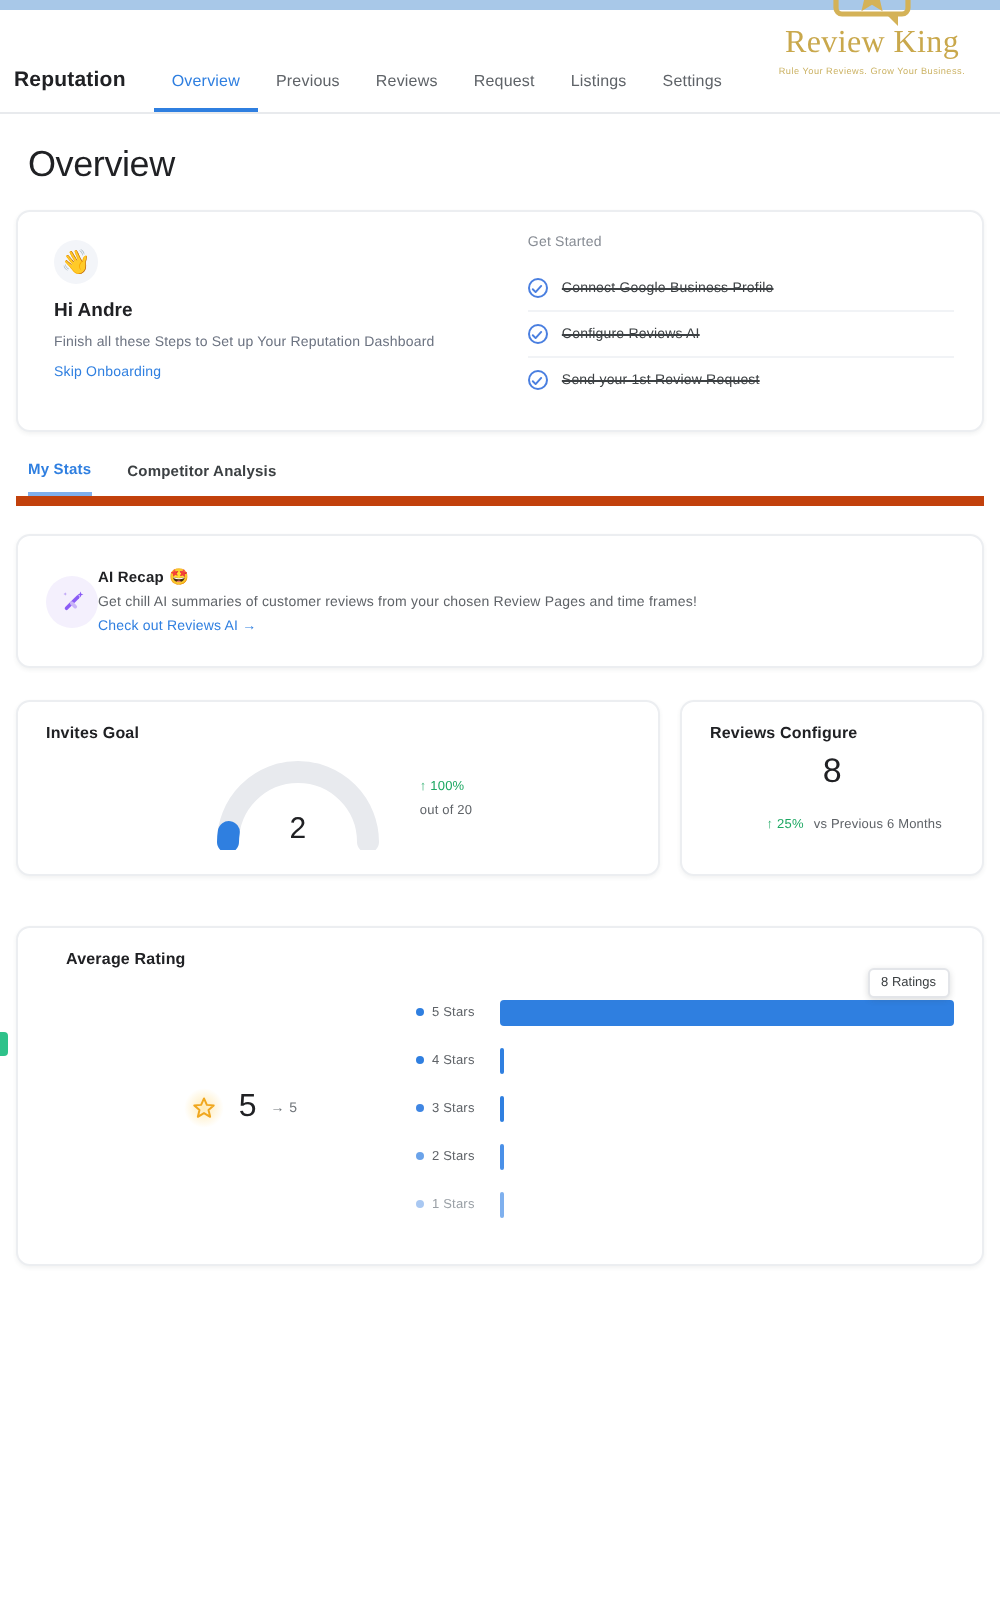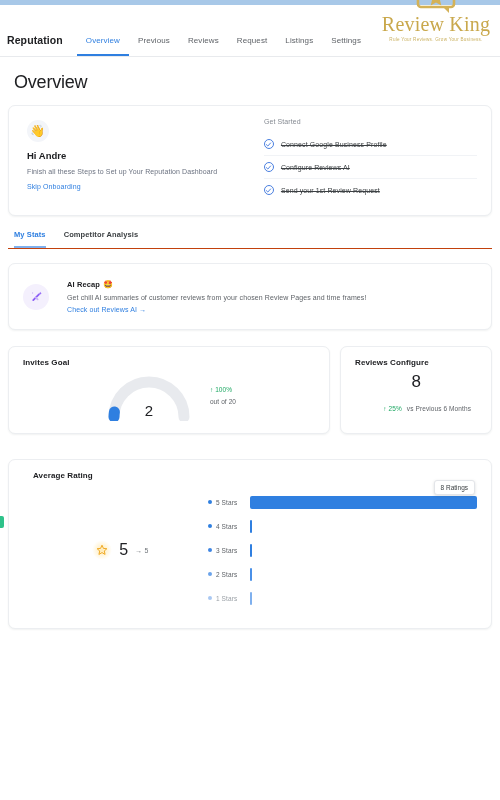--- a/index.html
+++ b/index.html
@@ -57,21 +57,21 @@
     position: absolute;
     right: 6px;
     top: -38px;
     width: 116px;
     text-align: center;
     pointer-events: none;
   }
   .logo-mark { display:block; margin: 0 auto; }
   .logo-word {
     font-family: "Liberation Serif", serif;
-    font-size: 20px;
+    font-size: 16px;
     color: #c9a84c;
     line-height: 1;
     margin-top: 1px;
     letter-spacing: .2px;
   }
   .logo-tag {
     font-size: 4.6px;
     color: #cbb263;
     letter-spacing: .25px;
     margin-top: 3px;
@@ -158,38 +158,39 @@
     color: #3c4043;
     text-decoration: line-through;
     letter-spacing: .1px;
   }
 
   
   .subtabs {
     display: flex;
     gap: 18px;
     padding: 0 0 0 6px;
-    border-bottom: 1px solid #c2410c;
+    border-bottom: 5px solid #c2410c;
     margin-bottom: 14px;
+    align-items: center;
   }
   .subtab {
     font-size: 7.5px;
     color: #3c4043;
     font-weight: bold;
     padding-bottom: 7px;
     cursor: pointer;
     letter-spacing: .1px;
   }
   .subtab.active { color: #2f7fe0; border-bottom: 2px solid #7fb0ee; }
 
   
   .ai-card {
     display: flex;
     align-items: center;
-    gap: 18px;
+    gap: 0;
     padding: 16px 14px;
     margin-bottom: 16px;
   }
   .ai-icon {
     width: 26px; height: 26px;
     flex: 0 0 26px;
     border-radius: 50%;
     background: #f4f0fd;
     display: flex; align-items: center; justify-content: center;
   }

